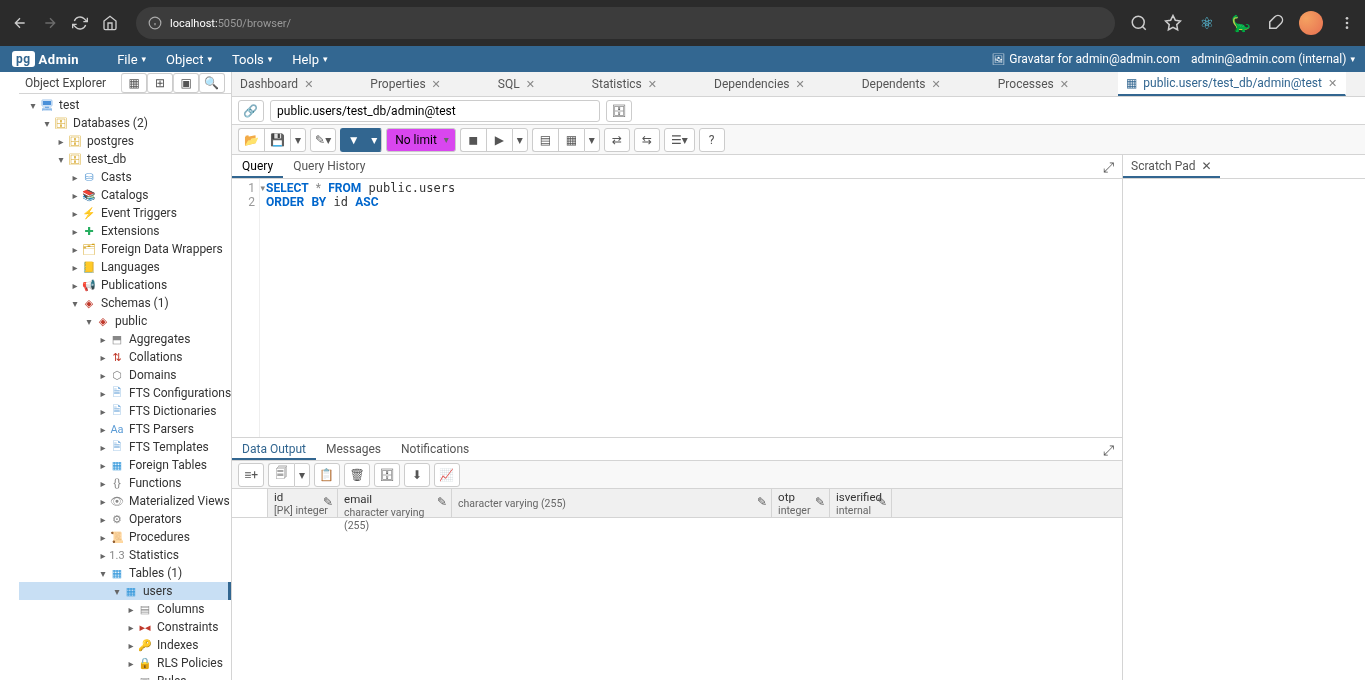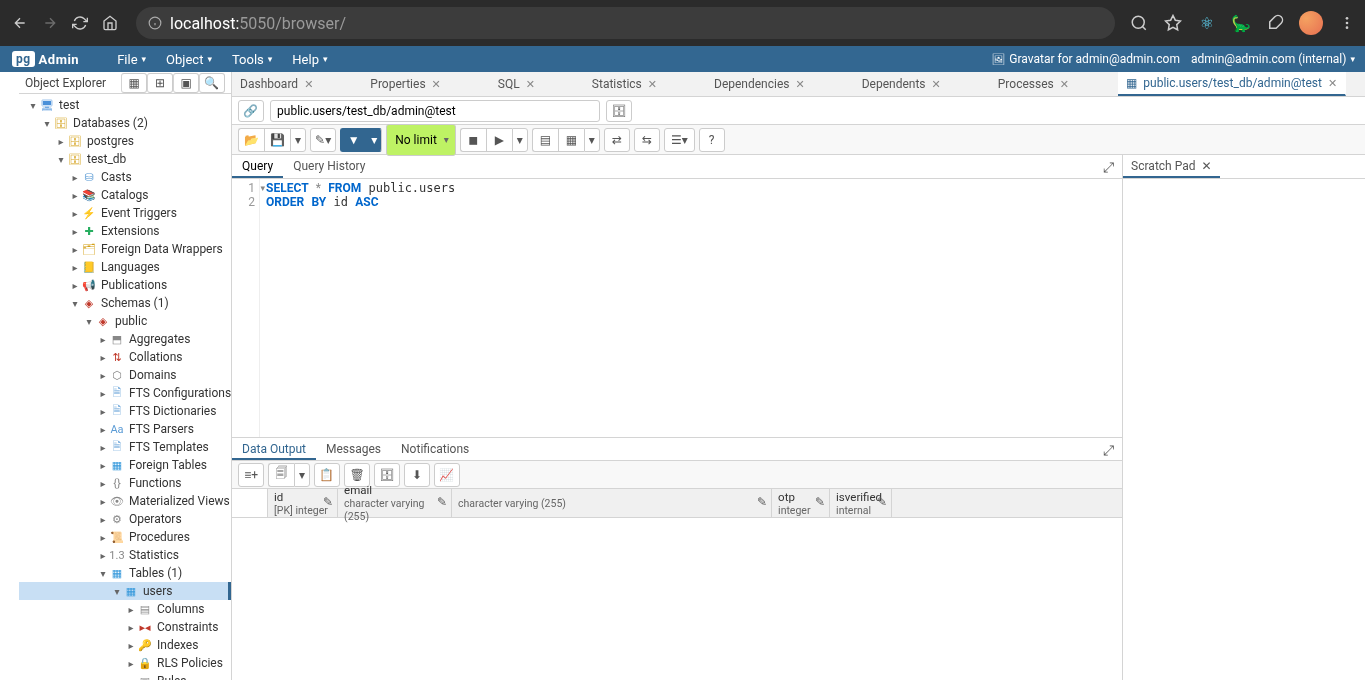--- a/index.html
+++ b/index.html
@@ -3,21 +3,21 @@
 <meta charset="utf-8">
 <style>
 * { margin: 0; padding: 0; box-sizing: border-box; font-family: -apple-system, BlinkMacSystemFont, "Segoe UI", Roboto, sans-serif; }
 body { overflow: hidden; background: #fff; width: 1365px; height: 680px; }
 
 
 .chrome-bar { background: #2b2b2b; height: 46px; display: flex; align-items: center; padding: 0 8px; gap: 6px; }
 .chrome-icon { color: #ccc; width: 24px; height: 24px; display: flex; align-items: center; justify-content: center; cursor: pointer; border-radius: 50%; }
 .chrome-icon.disabled { opacity: 0.4; }
 .url-box { flex: 1; background: #3c3c3c; height: 32px; border-radius: 16px; display: flex; align-items: center; padding: 0 12px; gap: 8px; margin: 0 8px; }
-.url-text { color: #fff; font-size: 16px; display: inline; }
+.url-text { color: #fff; font-size: 11px; display: inline; }
 .url-text .dim { color: #9a9a9a; }
 .chrome-ext { display:flex; gap:14px; align-items:center; }
 .ext-icon { width:20px; height:20px; display:flex; align-items:center; justify-content:center; cursor:pointer; }
 .avatar-ico { width: 24px; height: 24px; border-radius: 50%; background: radial-gradient(circle at 30% 30%, #f4a261, #e76f51); }
 
 
 .pg-header { background: #336791; height: 26px; display: flex; align-items: center; color: #fff; font-size: 13px; gap: 16px; }
 .pg-logo { display: flex; align-items: center; gap: 4px; padding: 0 12px; font-weight: bold; letter-spacing: 0.5px;}
 .pg-logo-box { background: #fff; color: #336791; padding: 1px 4px; border-radius: 3px; font-size: 12px; font-weight:bold; }
 .pg-menu { display: flex; gap: 0; }
@@ -61,21 +61,21 @@
 
 
 .qtoolbar { height: 30px; border-bottom: 1px solid #d4d4d4; display:flex; align-items:center; padding: 0 6px; gap: 4px; background:#f8f8f8;}
 .tbtn { min-width: 26px; height: 24px; border: 1px solid #ccc; border-radius: 3px; background:#fff; display:flex; align-items:center; justify-content:center; font-size:12px; color:#555; cursor:pointer; padding:0 4px;}
 .tbtn.active-toggle { background: #326690; color: #fff; border-color:#326690; }
 .tbtn.combo { padding: 0 6px; gap: 4px; }
 .tgrp { display:flex; }
 .tgrp .tbtn { border-radius:0; border-right:none; }
 .tgrp .tbtn:first-child { border-top-left-radius:3px; border-bottom-left-radius:3px;}
 .tgrp .tbtn:last-child { border-top-right-radius:3px; border-bottom-right-radius:3px; border-right:1px solid #ccc;}
-.nolimit { height:32px; border:1px solid #ccc; border-radius:3px; padding:0 18px 0 8px; font-size:12px; background:#bef264; display:flex; align-items:center; cursor:pointer; position:relative;}
+.nolimit { height:24px; border:1px solid #ccc; border-radius:3px; padding:0 18px 0 8px; font-size:12px; background:#d946ef; display:flex; align-items:center; cursor:pointer; position:relative;}
 .nolimit::after{content:"▾"; position:absolute; right:6px; font-size:10px; color:#666;}
 
 
 .editor-tabs { height: 24px; border-bottom: 1px solid #d4d4d4; display:flex; align-items:stretch; font-size:12px; }
 .ed-tab { padding: 4px 10px; cursor:pointer; color:#555; }
 .ed-tab.active { color:#000000; border-bottom: 2px solid #326690; }
 .ed-expand { padding: 4px 8px; color:#555; cursor:pointer; font-size:14px;}
 .scratch-tab { padding:4px 8px; display:flex; align-items:center; gap:6px; border-bottom:2px solid #326690; color:#555;}
 
 .split-main { flex:1; display:flex; min-height:0; }
@@ -491,21 +491,21 @@
           <div class="tbtn">⬇</div>
           <div class="tbtn">📈</div>
         </div>
         <div class="data-grid" id="data-grid">
             <div class="dg-col dg-check" style="width: 36px;"></div>
             <div class="dg-col" style="width: 70px;">
               <span class="hn">id</span>
               <span class="ht">[PK] integer</span>
               <span class="dg-edit">✎</span>
             </div>
-            <div class="dg-col" style="width: 114px;">
+            <div class="dg-col" style="width: 114px; justify-content: space-between;">
               <span class="hn">email</span>
               <span class="ht">character varying (255)</span>
               <span class="dg-edit">✎</span>
             </div>
             <div class="dg-col" style="width: 320px;">
               <span class="ht">character varying (255)</span>
               <span class="dg-edit">✎</span>
             </div>
             <div class="dg-col" style="width: 58px;">
               <span class="hn">otp</span>

